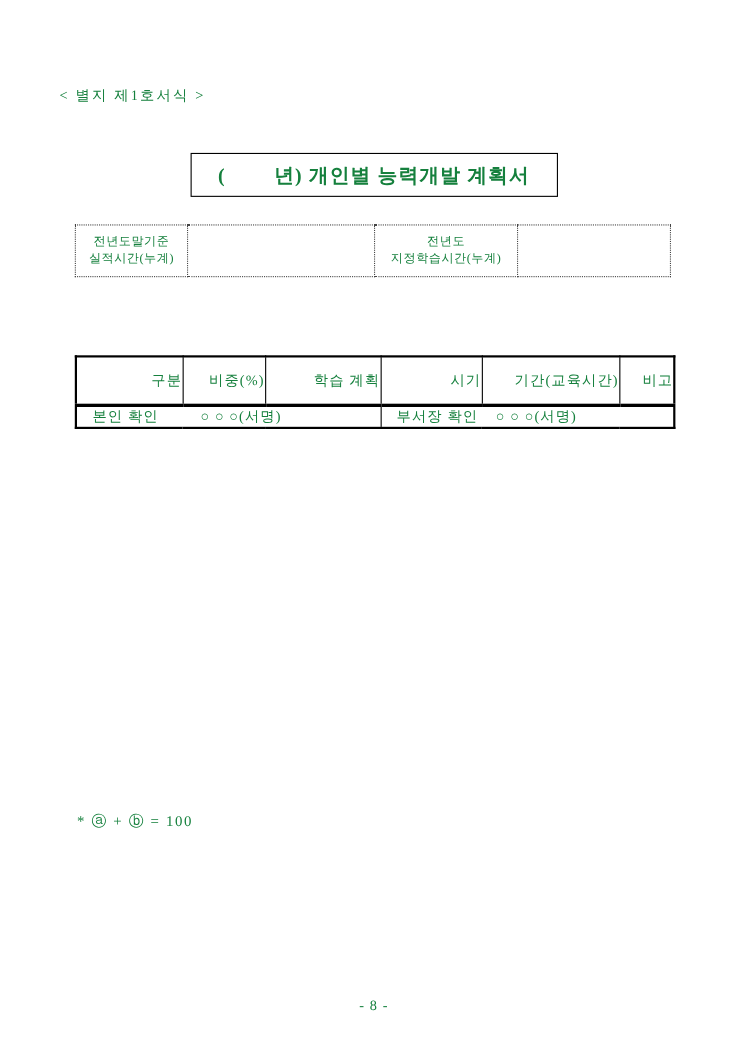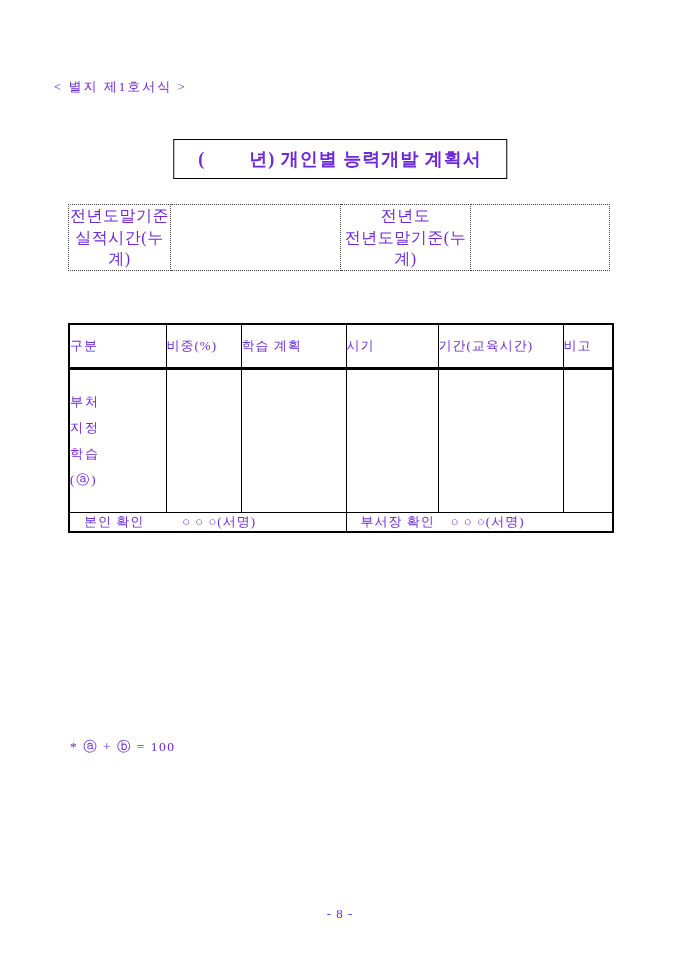--- a/index.html
+++ b/index.html
@@ -1,21 +1,21 @@
 <!DOCTYPE html>
 <html><head>
 <meta charset="utf-8">
 <style>
   * { margin:0; padding:0; box-sizing:border-box; }
   html,body { background:#ffffff; }
   .page {
     position:relative;
     width:680px; height:962px;
     background:#fff;
-    color:#6d28d9;
+    color:#15803d;
     font-family:"Liberation Serif","DejaVu Serif",serif;
     overflow:hidden;
   }
   .form-label {
     position:absolute; left:54px; top:78px;
     font-size:13px; letter-spacing:2px;
   }
   .title-box {
     position:absolute; left:50%; top:139px; transform:translateX(-50%);
     border:1.5px solid #000;
@@ -26,37 +26,37 @@
     background:#fff;
   }
   
   .info-table {
     position:absolute; left:68px; top:204px;
     width:541px; table-layout:fixed; border-collapse:collapse;
   }
   .info-table td {
     border:1px dotted #444;
     text-align:center; vertical-align:middle;
-    font-size:16px; line-height:1.35;
+    font-size:11px; line-height:1.35;
     white-space:pre-line;
     letter-spacing:0.5px;
   }
   .info-table tr.r1 { height:37px; }
   .info-table tr.r2 { height:47px; }
   .info-table td.duty { letter-spacing:4px; font-size:12.5px; }
 
   
   .main-table {
     position:absolute; left:68px; top:323px;
     width:544px; table-layout:fixed; border-collapse:collapse;
     border:2px solid #000;
   }
   .main-table th, .main-table td {
     border:1px solid #000;
-    text-align:left; vertical-align:middle;
+    text-align:right; vertical-align:middle;
     font-size:13px;
   }
   .main-table thead th {
     height:44px;
     font-weight:normal;
     letter-spacing:1px;
     border-bottom:3px solid #000;
   }
   .main-table td.category {
     white-space:pre-line;
@@ -99,21 +99,21 @@
       <col style="width:170px">
       <col style="width:130px">
       <col style="width:139px">
     </colgroup>
     <tbody>
     <tr class="r2">
       <td>전년도말기준
 실적시간(누계)</td>
       <td></td>
       <td>전년도
-전년도말기준(누계)</td>
+지정학습시간(누계)</td>
       <td></td>
     </tr>
   </tbody>
     </table>
 
   <table class="main-table">
     <colgroup>
       <col style="width:97px">
       <col style="width:75px">
       <col style="width:105px">
@@ -125,31 +125,20 @@
       <tr>
         <th>구분</th>
         <th>비중(%)</th>
         <th>학습 계획</th>
         <th>시기</th>
         <th>기간(교육시간)</th>
         <th>비고</th>
       </tr>
     </thead>
     <tbody>
-      <tr class="row-a">
-        <td class="category">부처
-지정
-학습
-(ⓐ)</td>
-        <td></td>
-        <td></td>
-        <td></td>
-        <td></td>
-        <td></td>
-      </tr>
       <tr class="footer-row">
         <td colspan="3">
           <span>본인 확인</span><span class="sign-gap-wide">○ ○ ○(서명)</span>
         </td>
         <td colspan="3">
           <span>부서장 확인</span><span class="sign-gap">○ ○ ○(서명)</span>
         </td>
       </tr>
     </tbody>
   </table>

